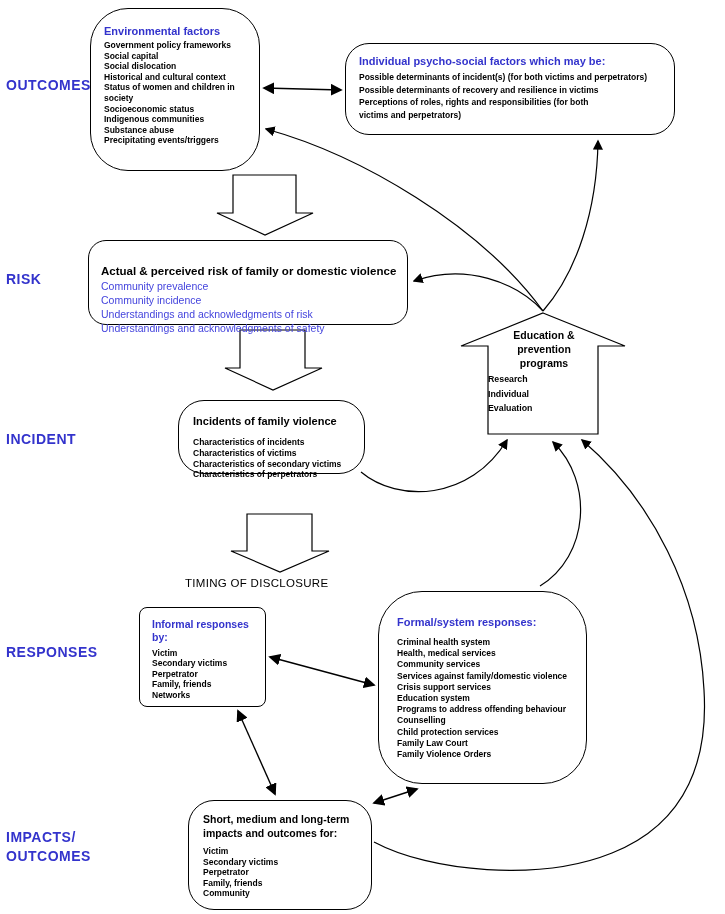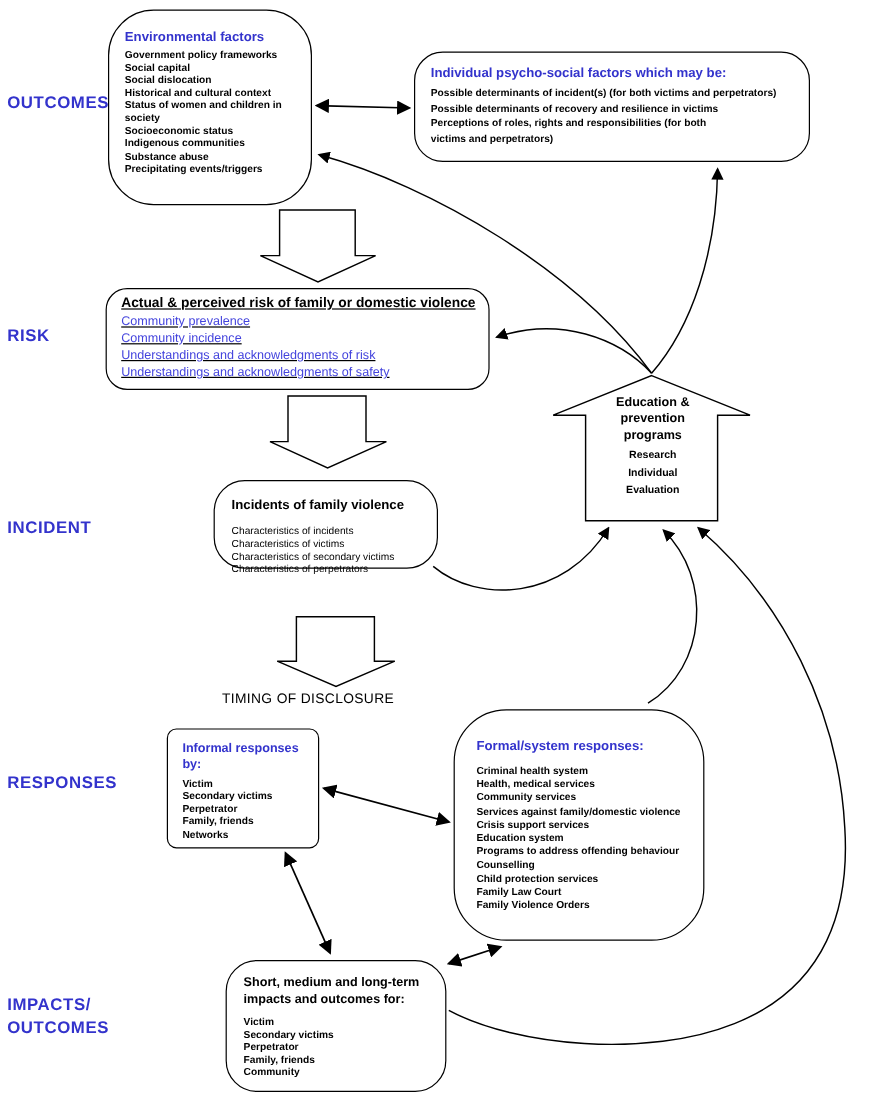--- a/index.html
+++ b/index.html
@@ -18,46 +18,46 @@
   }
   
   #env-box{left:90px;top:8px;width:170px;height:163px;border-radius:38px;padding:16px 10px 8px 13px;}
   #env-box h3{font-size:11px;color:#3333cc;}
   #env-box .item{font-size:8.5px;font-weight:700;line-height:10.6px;}
   
   #ind-box{left:345px;top:43px;width:330px;height:92px;border-radius:24px;padding:11px 10px 6px 13px;}
   #ind-box h3{font-size:11px;color:#3333cc;margin-bottom:4px;}
   #ind-box .item{font-size:8.5px;font-weight:700;line-height:12.6px;}
   
-  #risk-box{left:88px;top:240px;width:320px;height:85px;border-radius:18px;padding:6px 8px 4px 12px;text-decoration:underline;}
+  #risk-box{left:88px;top:240px;width:320px;height:85px;border-radius:18px;padding:24px 8px 4px 12px;}
   #risk-box h3{font-size:11.5px;color:#000;margin-bottom:2px;}
   #risk-box .item{font-size:10.5px;font-weight:400;line-height:14px;color:#4444dd;}
   
   #inc-box{left:178px;top:400px;width:187px;height:74px;border-radius:26px;padding:14px 8px 4px 14px;}
   #inc-box h3{font-size:11px;color:#000;margin-bottom:10px;}
-  #inc-box .item{font-size:8.5px;font-weight:400;line-height:10.8px;}
+  #inc-box .item{font-size:8.5px;font-weight:700;line-height:10.8px;}
   
   #inf-box{left:139px;top:607px;width:127px;height:100px;border-radius:8px;padding:10px 6px 4px 12px;}
   #inf-box h3{font-size:10.5px;color:#3333cc;line-height:13px;margin-bottom:4px;}
   #inf-box .item{font-size:8.5px;font-weight:700;line-height:10.4px;}
   
   #for-box{left:378px;top:591px;width:209px;height:193px;border-radius:44px;padding:24px 8px 4px 18px;}
   #for-box h3{font-size:11px;color:#3333cc;margin-bottom:9px;}
   #for-box .item{font-size:8.5px;font-weight:700;line-height:11.2px;}
   
   #imp-box{left:188px;top:800px;width:184px;height:110px;border-radius:26px;padding:12px 8px 4px 14px;}
   #imp-box h3{font-size:10.5px;color:#000;line-height:13.5px;margin-bottom:6px;}
   #imp-box .item{font-size:8.5px;font-weight:700;line-height:10.6px;}
   
   #edu-title{
     position:absolute;left:505px;top:328px;width:78px;z-index:3;text-align:center;
     font-size:10.5px;font-weight:700;line-height:14px;
   }
   #edu-items{
-    position:absolute;left:488px;top:372px;width:112px;z-index:3;text-align:center;
+    position:absolute;left:488px;top:372px;width:112px;z-index:3;
   }
   #edu-items .item{font-size:8.8px;font-weight:700;line-height:14.5px;}
   
   #side-label{
     position:absolute;left:615px;top:356px;z-index:3;color:#3333cc;
     font-size:13.5px;font-weight:700;line-height:17.5px;
   }
   
   #timing-label{
     position:absolute;left:185px;top:577px;z-index:3;color:#000;

